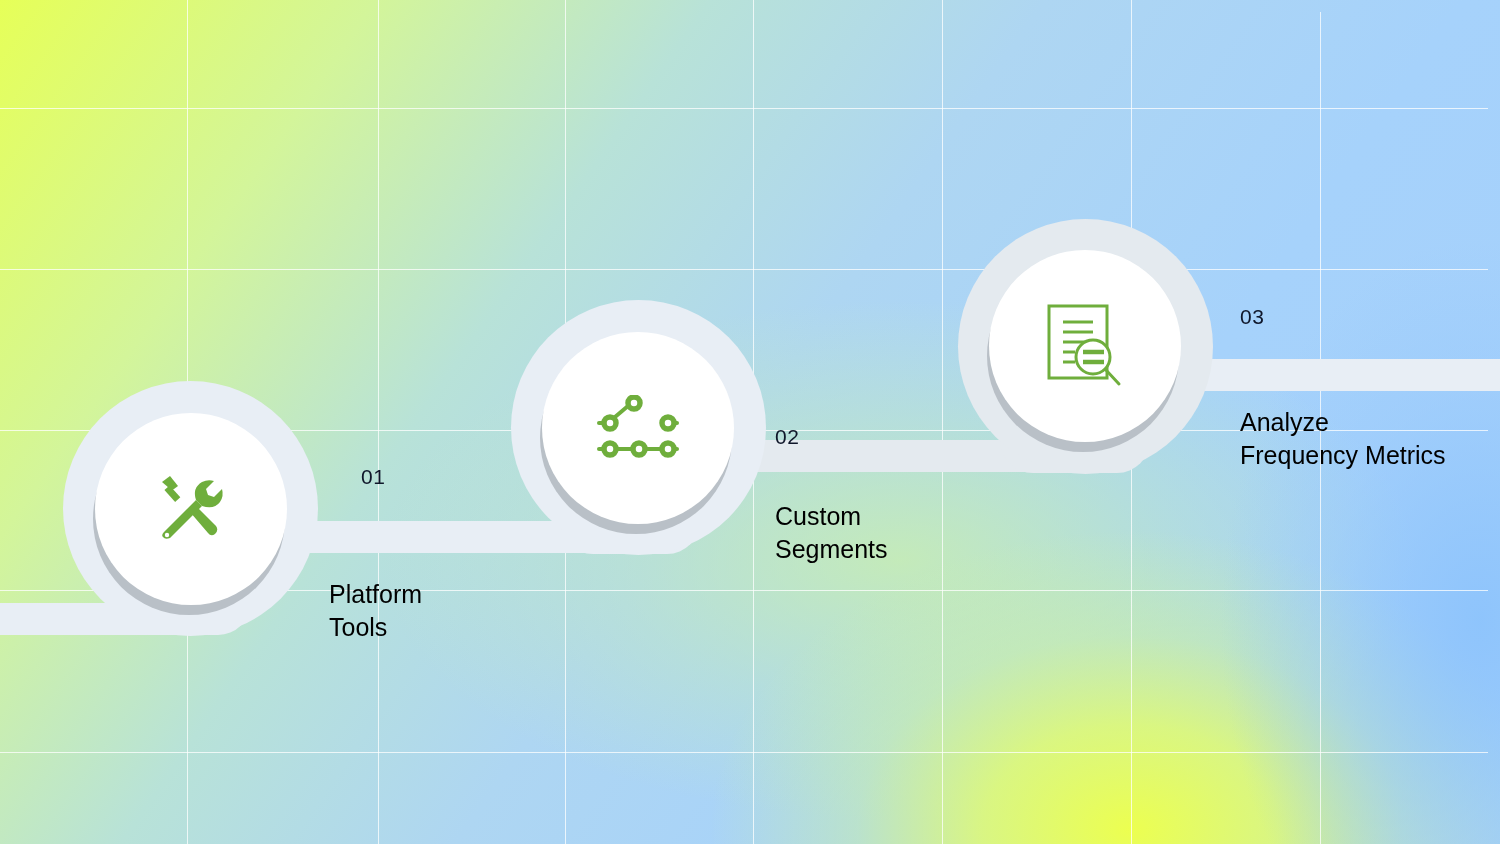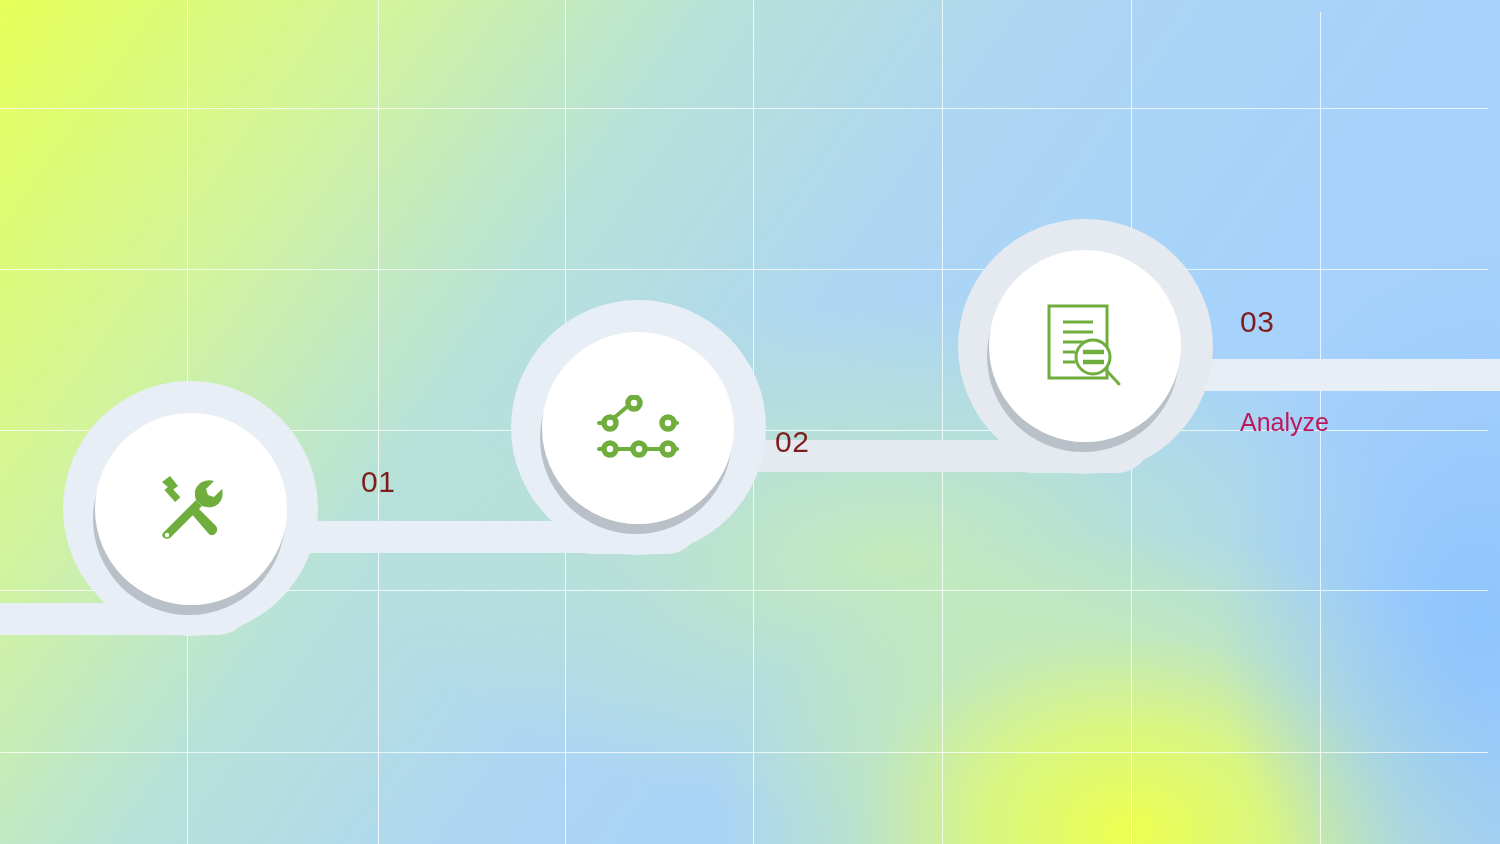--- a/index.html
+++ b/index.html
@@ -54,29 +54,29 @@
       background: #ffffff;
       box-shadow: -2px 10px 0 0 #b9c0c7;
       display: flex;
       align-items: center;
       justify-content: center;
     }
     .node svg { display: block; }
 
     .step-num {
       position: absolute;
-      font-size: 30px;
-      color: #7f1d1d;
+      font-size: 21px;
+      color: #0f172a;
       letter-spacing: 0.5px;
     }
     .step-label {
       position: absolute;
       font-size: 25px;
       line-height: 33px;
-      color: #be185d;
+      color: #000000;
       white-space: nowrap;
     }
   </style>
 </head>
 <body>
 
 <div class="canvas">
   <div class="bg-layer bg-base"></div>
   <div class="bg-layer bg-blob-mid"></div>
   <div class="bg-layer bg-blob-bottom"></div>
@@ -115,20 +115,24 @@
       </g>
 
       <g fill="#6fae3c">
         <path d="M8 58 L40 26 L46 32 L14 64 Q9 66 7 63 Q5 61 8 58 Z"></path>
         <path d="M40 26 Q36 14 46 8 Q52 5 58 7 L50 15 L52 21 L58 23 L66 15 Q68 22 64 28 Q58 36 46 32 Z"></path>
       </g>
       <circle cx="11" cy="61" r="2.2" fill="#ffffff"></circle>
     </svg>
   </div>
   <div class="step-num" style="left:329px; top:465px;margin-left:32px;">01</div>
+  <div class="step-label" style="left:329px; top:578px;">
+    <div>Platform</div>
+    <div>Tools</div>
+  </div>
 
   <div class="ring" style="left:511px; top:300px; width:255px; height:255px;"></div>
   <div class="node" style="left:542px; top:332px; width:192px; height:192px;">
     <svg width="84" height="66" viewBox="0 0 84 66">
       <g stroke="#6fae3c" stroke-width="4" fill="none" stroke-linecap="round">
         <line x1="3" y1="28" x2="10" y2="28"></line>
         <line x1="19" y1="22" x2="32" y2="11"></line>
         <line x1="66" y1="28" x2="81" y2="28"></line>
         <line x1="3" y1="54" x2="81" y2="54"></line>
       </g>
@@ -136,20 +140,24 @@
         <circle cx="14" cy="28" r="6"></circle>
         <circle cx="38" cy="8" r="6"></circle>
         <circle cx="72" cy="28" r="6"></circle>
         <circle cx="14" cy="54" r="6"></circle>
         <circle cx="43" cy="54" r="6"></circle>
         <circle cx="72" cy="54" r="6"></circle>
       </g>
     </svg>
   </div>
   <div class="step-num" style="left:775px; top:394px;margin-top:31px;">02</div>
+  <div class="step-label" style="left:775px; top:500px;">
+    <div>Custom</div>
+    <div>Segments</div>
+  </div>
 
   <div class="ring r3" style="left:958px; top:219px; width:255px; height:255px;"></div>
   <div class="node" style="left:989px; top:250px; width:192px; height:192px;">
     <svg width="80" height="88" viewBox="0 0 80 88">
       <g stroke="#6fae3c" fill="none">
         <rect x="4" y="4" width="58" height="72" stroke-width="3"></rect>
         <line x1="18" y1="20" x2="48" y2="20" stroke-width="3"></line>
         <line x1="18" y1="30" x2="48" y2="30" stroke-width="3"></line>
         <line x1="18" y1="40" x2="40" y2="40" stroke-width="3"></line>
         <line x1="18" y1="50" x2="30" y2="50" stroke-width="3"></line>
@@ -159,14 +167,15 @@
       <g stroke="#6fae3c" stroke-width="4.5" stroke-linecap="butt">
         <line x1="38" y1="50" x2="59" y2="50"></line>
         <line x1="38" y1="60" x2="59" y2="60"></line>
       </g>
       <line x1="61" y1="68" x2="74" y2="82" stroke="#6fae3c" stroke-width="3" stroke-linecap="round"></line>
     </svg>
   </div>
   <div class="step-num" style="left:1240px; top:305px;">03</div>
   <div class="step-label" style="left:1240px; top:406px;">
     <div>Analyze</div>
+    <div>Frequency Metrics</div>
   </div>
 </div>
 
 </body></html>

